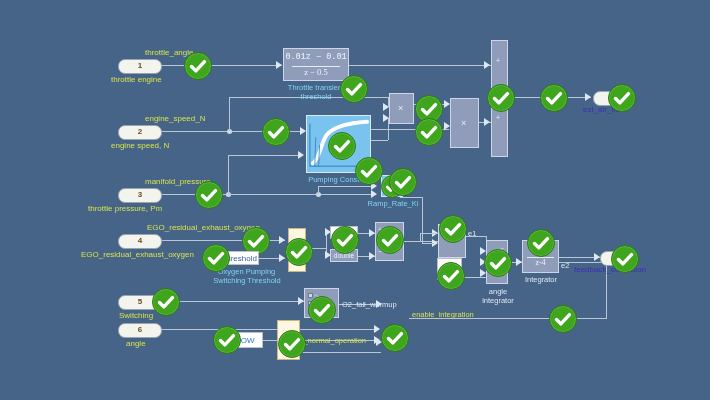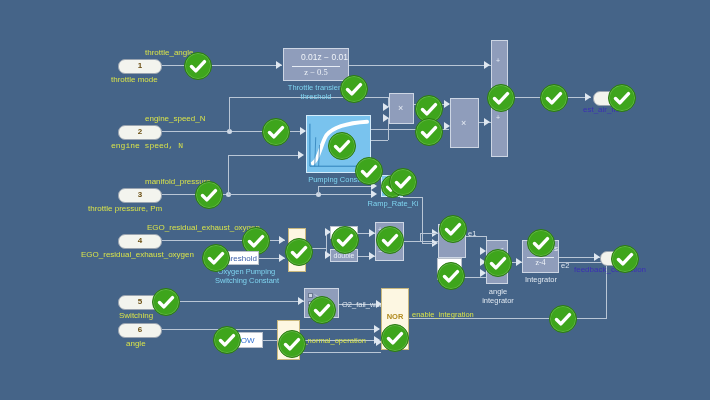--- a/index.html
+++ b/index.html
@@ -40,21 +40,21 @@
            white-space:nowrap;line-height:9px;}
   .caption.wht{color:#dfe7f0;}
   .sig{position:absolute;font-size:7.5px;color:#dfe7f0;white-space:nowrap;}
   .sig.y{color:#d8e24a;}
 
   
   .mark{position:absolute;color:#e6ecf4;font-size:9px;}
   .mark.sm{font-size:7px;}
 
   
-  .tfnum{position:absolute;width:100%;text-align:right;font-family:Liberation Sans, sans-serif;
+  .tfnum{position:absolute;width:100%;text-align:center;font-family:Liberation Mono, monospace;
          font-size:8.5px;color:#f0f4f9;}
   .tfbar{position:absolute;left:12%;width:76%;height:1px;background:#e6ecf4;}
   .tfden{position:absolute;width:100%;text-align:center;font-family:"Liberation Serif",serif;
          font-size:8.5px;color:#f0f4f9;}
 
   
   .chk{position:absolute;width:26px;height:26px;border-radius:50%;
        background:#3ea51c;border:1px solid #2c7a13;
        box-shadow:0 0 0 1px rgba(255,255,255,.18) inset;}
   .chk.s{width:21px;height:21px;}
@@ -170,21 +170,21 @@
   <div class="arrow" style="left:374px;top:325px;"></div>
 
   <div class="wire h" style="left:263px;top:340px;width:116px;"></div>
   <div class="arrow" style="left:374px;top:336px;"></div>
 
   <div class="wire h" style="left:300px;top:352px;width:81px;"></div>
   <div class="arrow" style="left:376px;top:338px;"></div>
 
   <div class="port" style="left:118px;top:59px;width:42px;">1</div>
   <div class="portlabel" style="left:145px;top:48px;">throttle_angle</div>
-  <div class="portlabel" style="left:111px;top:75px;">throttle mode</div>
+  <div class="portlabel" style="left:111px;top:75px;">throttle engine</div>
   <div class="chk" style="left:184px;top:52px;">
     <svg viewBox="0 0 24 24">
         <path d="M6 12.5l4 4 8-8.5" fill="none" stroke="#fff" stroke-width="3.2" stroke-linecap="round" stroke-linejoin="round"></path>
       </svg>
   </div>
 
   <div class="blk" style="left:283px;top:48px;width:66px;height:33px;">
     <div class="tfnum" style="top:3px;">0.01z − 0.01</div>
     <div class="tfbar" style="top:17px;"></div>
     <div class="tfden" style="top:18px;">z − 0.5</div>
@@ -192,21 +192,21 @@
   <div class="caption" style="left:283px;top:83px;width:66px;">Throttle transient</div>
   <div class="caption" style="left:283px;top:92px;width:66px;">threshold</div>
   <div class="chk" style="left:340px;top:75px;">
     <svg viewBox="0 0 24 24">
         <path d="M6 12.5l4 4 8-8.5" fill="none" stroke="#fff" stroke-width="3.2" stroke-linecap="round" stroke-linejoin="round"></path>
       </svg>
   </div>
 
   <div class="port" style="left:118px;top:125px;width:42px;">2</div>
   <div class="portlabel" style="left:145px;top:114px;">engine_speed_N</div>
-  <div class="portlabel" style="left:111px;top:141px;font-family:Liberation Mono, monospace;">engine speed, N</div>
+  <div class="portlabel" style="left:111px;top:141px;">engine speed, N</div>
   <div class="chk" style="left:262px;top:118px;">
     <svg viewBox="0 0 24 24">
         <path d="M6 12.5l4 4 8-8.5" fill="none" stroke="#fff" stroke-width="3.2" stroke-linecap="round" stroke-linejoin="round"></path>
       </svg>
   </div>
 
   <div class="blk lut" style="left:306px;top:115px;width:65px;height:58px;">
     <svg class="lutcurve" viewBox="0 0 65 58" preserveAspectRatio="none">
       <path d="M3 52 L3 8 M3 52 L62 52" stroke="#2d7fb8" stroke-width="1" fill="none"></path>
       <path d="M6 49 C12 46 14 30 20 20 C28 10 45 7 62 6" stroke="#ffffff" stroke-width="4" fill="none" stroke-linecap="round"></path>
@@ -283,21 +283,21 @@
   <div class="portlabel" style="left:147px;top:223px;">EGO_residual_exhaust_oxygen</div>
   <div class="portlabel" style="left:81px;top:250px;">EGO_residual_exhaust_oxygen</div>
   <div class="chk" style="left:242px;top:227px;">
     <svg viewBox="0 0 24 24">
         <path d="M6 12.5l4 4 8-8.5" fill="none" stroke="#fff" stroke-width="3.2" stroke-linecap="round" stroke-linejoin="round"></path>
       </svg>
   </div>
 
   <div class="blk white" style="left:222px;top:251px;width:37px;height:14px;line-height:13px;">threshold</div>
   <div class="caption" style="left:209px;top:267px;width:75px;">Oxygen Pumping</div>
-  <div class="caption" style="left:202px;top:276px;width:90px;">Switching Constant</div>
+  <div class="caption" style="left:202px;top:276px;width:90px;">Switching Threshold</div>
   <div class="chk" style="left:202px;top:244px;">
     <svg viewBox="0 0 24 24">
         <path d="M6 12.5l4 4 8-8.5" fill="none" stroke="#fff" stroke-width="3.2" stroke-linecap="round" stroke-linejoin="round"></path>
       </svg>
   </div>
 
   <div class="blk tan" style="left:288px;top:228px;width:18px;height:44px;">
     <div style="position:absolute;left:4px;top:18px;font-size:8px;transform:rotate(-90deg);">≤</div>
   </div>
   <div class="chk" style="left:285px;top:238px;">
@@ -411,23 +411,20 @@
   <div class="blk tan" style="left:277px;top:320px;width:23px;height:40px;">
     <div style="position:absolute;left:7px;top:13px;font-size:9px;">≠</div>
   </div>
   <div class="sig y" style="left:293px;top:336px;">not_normal_operation</div>
   <div class="chk" style="left:278px;top:330px;">
     <svg viewBox="0 0 24 24">
         <path d="M6 12.5l4 4 8-8.5" fill="none" stroke="#fff" stroke-width="3.2" stroke-linecap="round" stroke-linejoin="round"></path>
       </svg>
   </div>
 
-  <div class="blk tan" style="left:381px;top:288px;width:28px;height:62px;">
-    <div style="position:absolute;left:0;width:100%;top:23px;font-size:7.5px;color:#b08a1e;font-weight:bold;">NOR</div>
-  </div>
   <div class="sig y" style="left:412px;top:310px;">enable_integration</div>
   <div class="chk" style="left:381px;top:324px;">
     <svg viewBox="0 0 24 24">
         <path d="M6 12.5l4 4 8-8.5" fill="none" stroke="#fff" stroke-width="3.2" stroke-linecap="round" stroke-linejoin="round"></path>
       </svg>
   </div>
   <div class="chk" style="left:549px;top:305px;">
     <svg viewBox="0 0 24 24">
         <path d="M6 12.5l4 4 8-8.5" fill="none" stroke="#fff" stroke-width="3.2" stroke-linecap="round" stroke-linejoin="round"></path>
       </svg>

